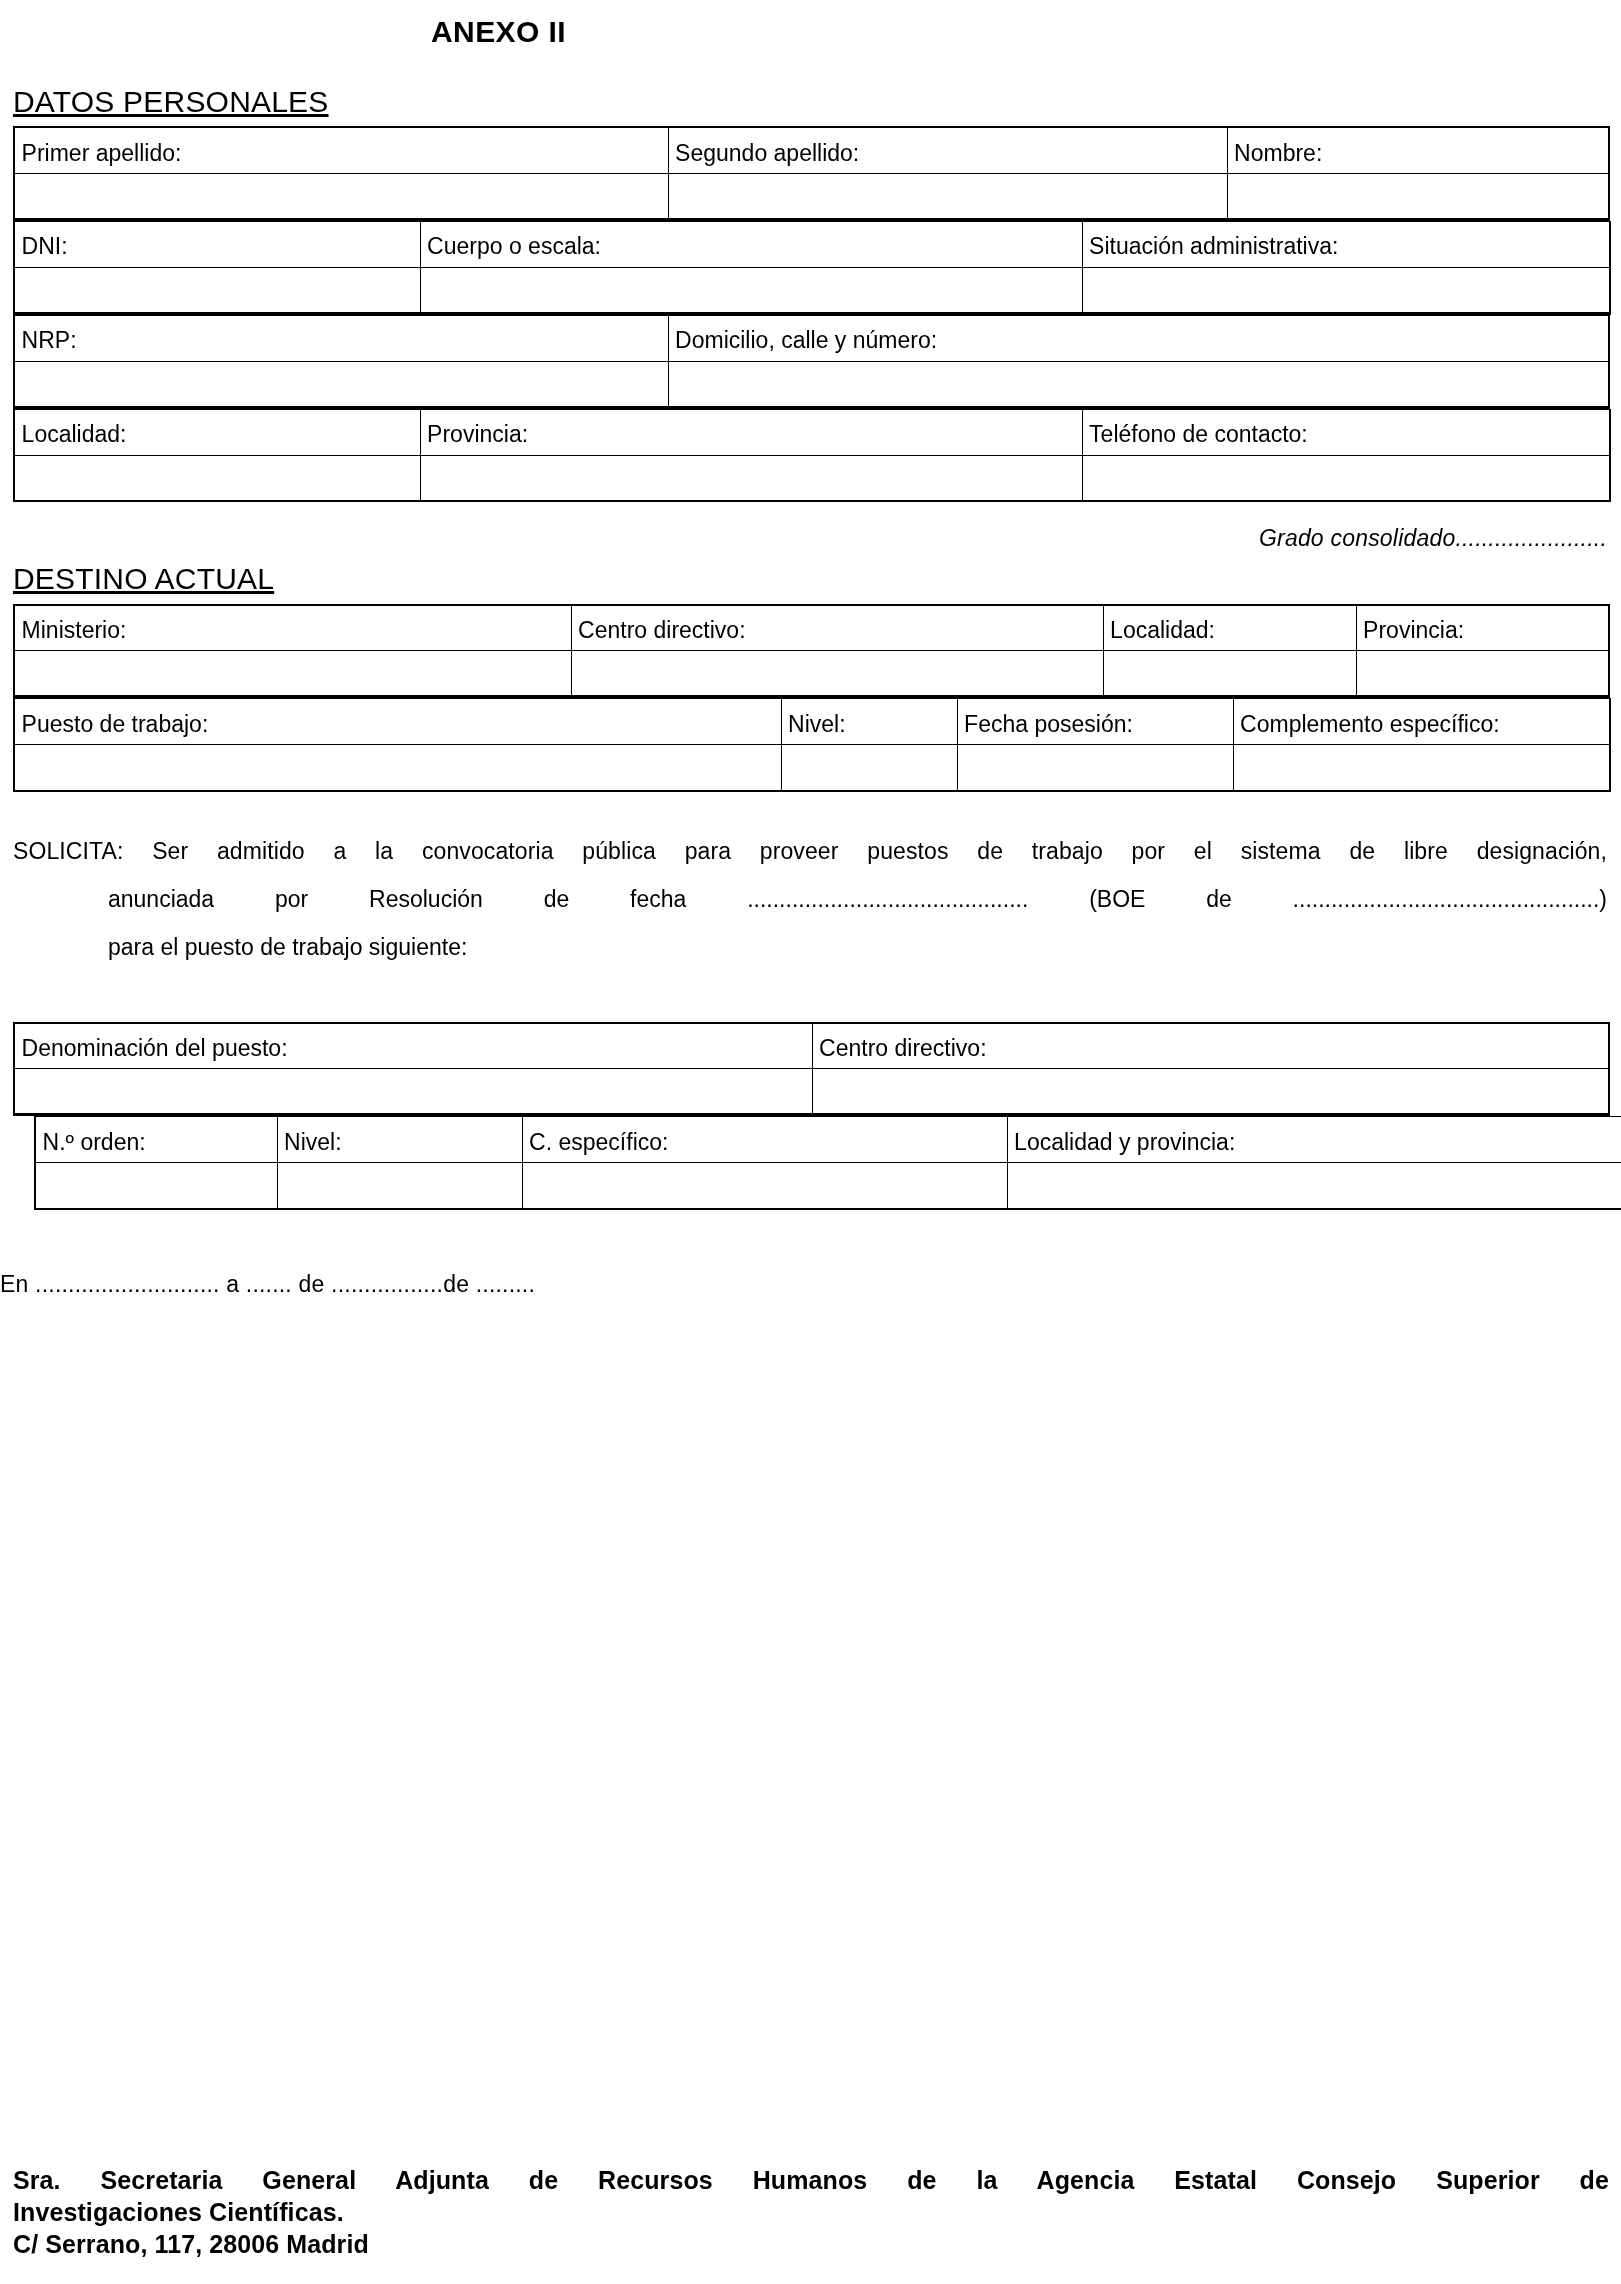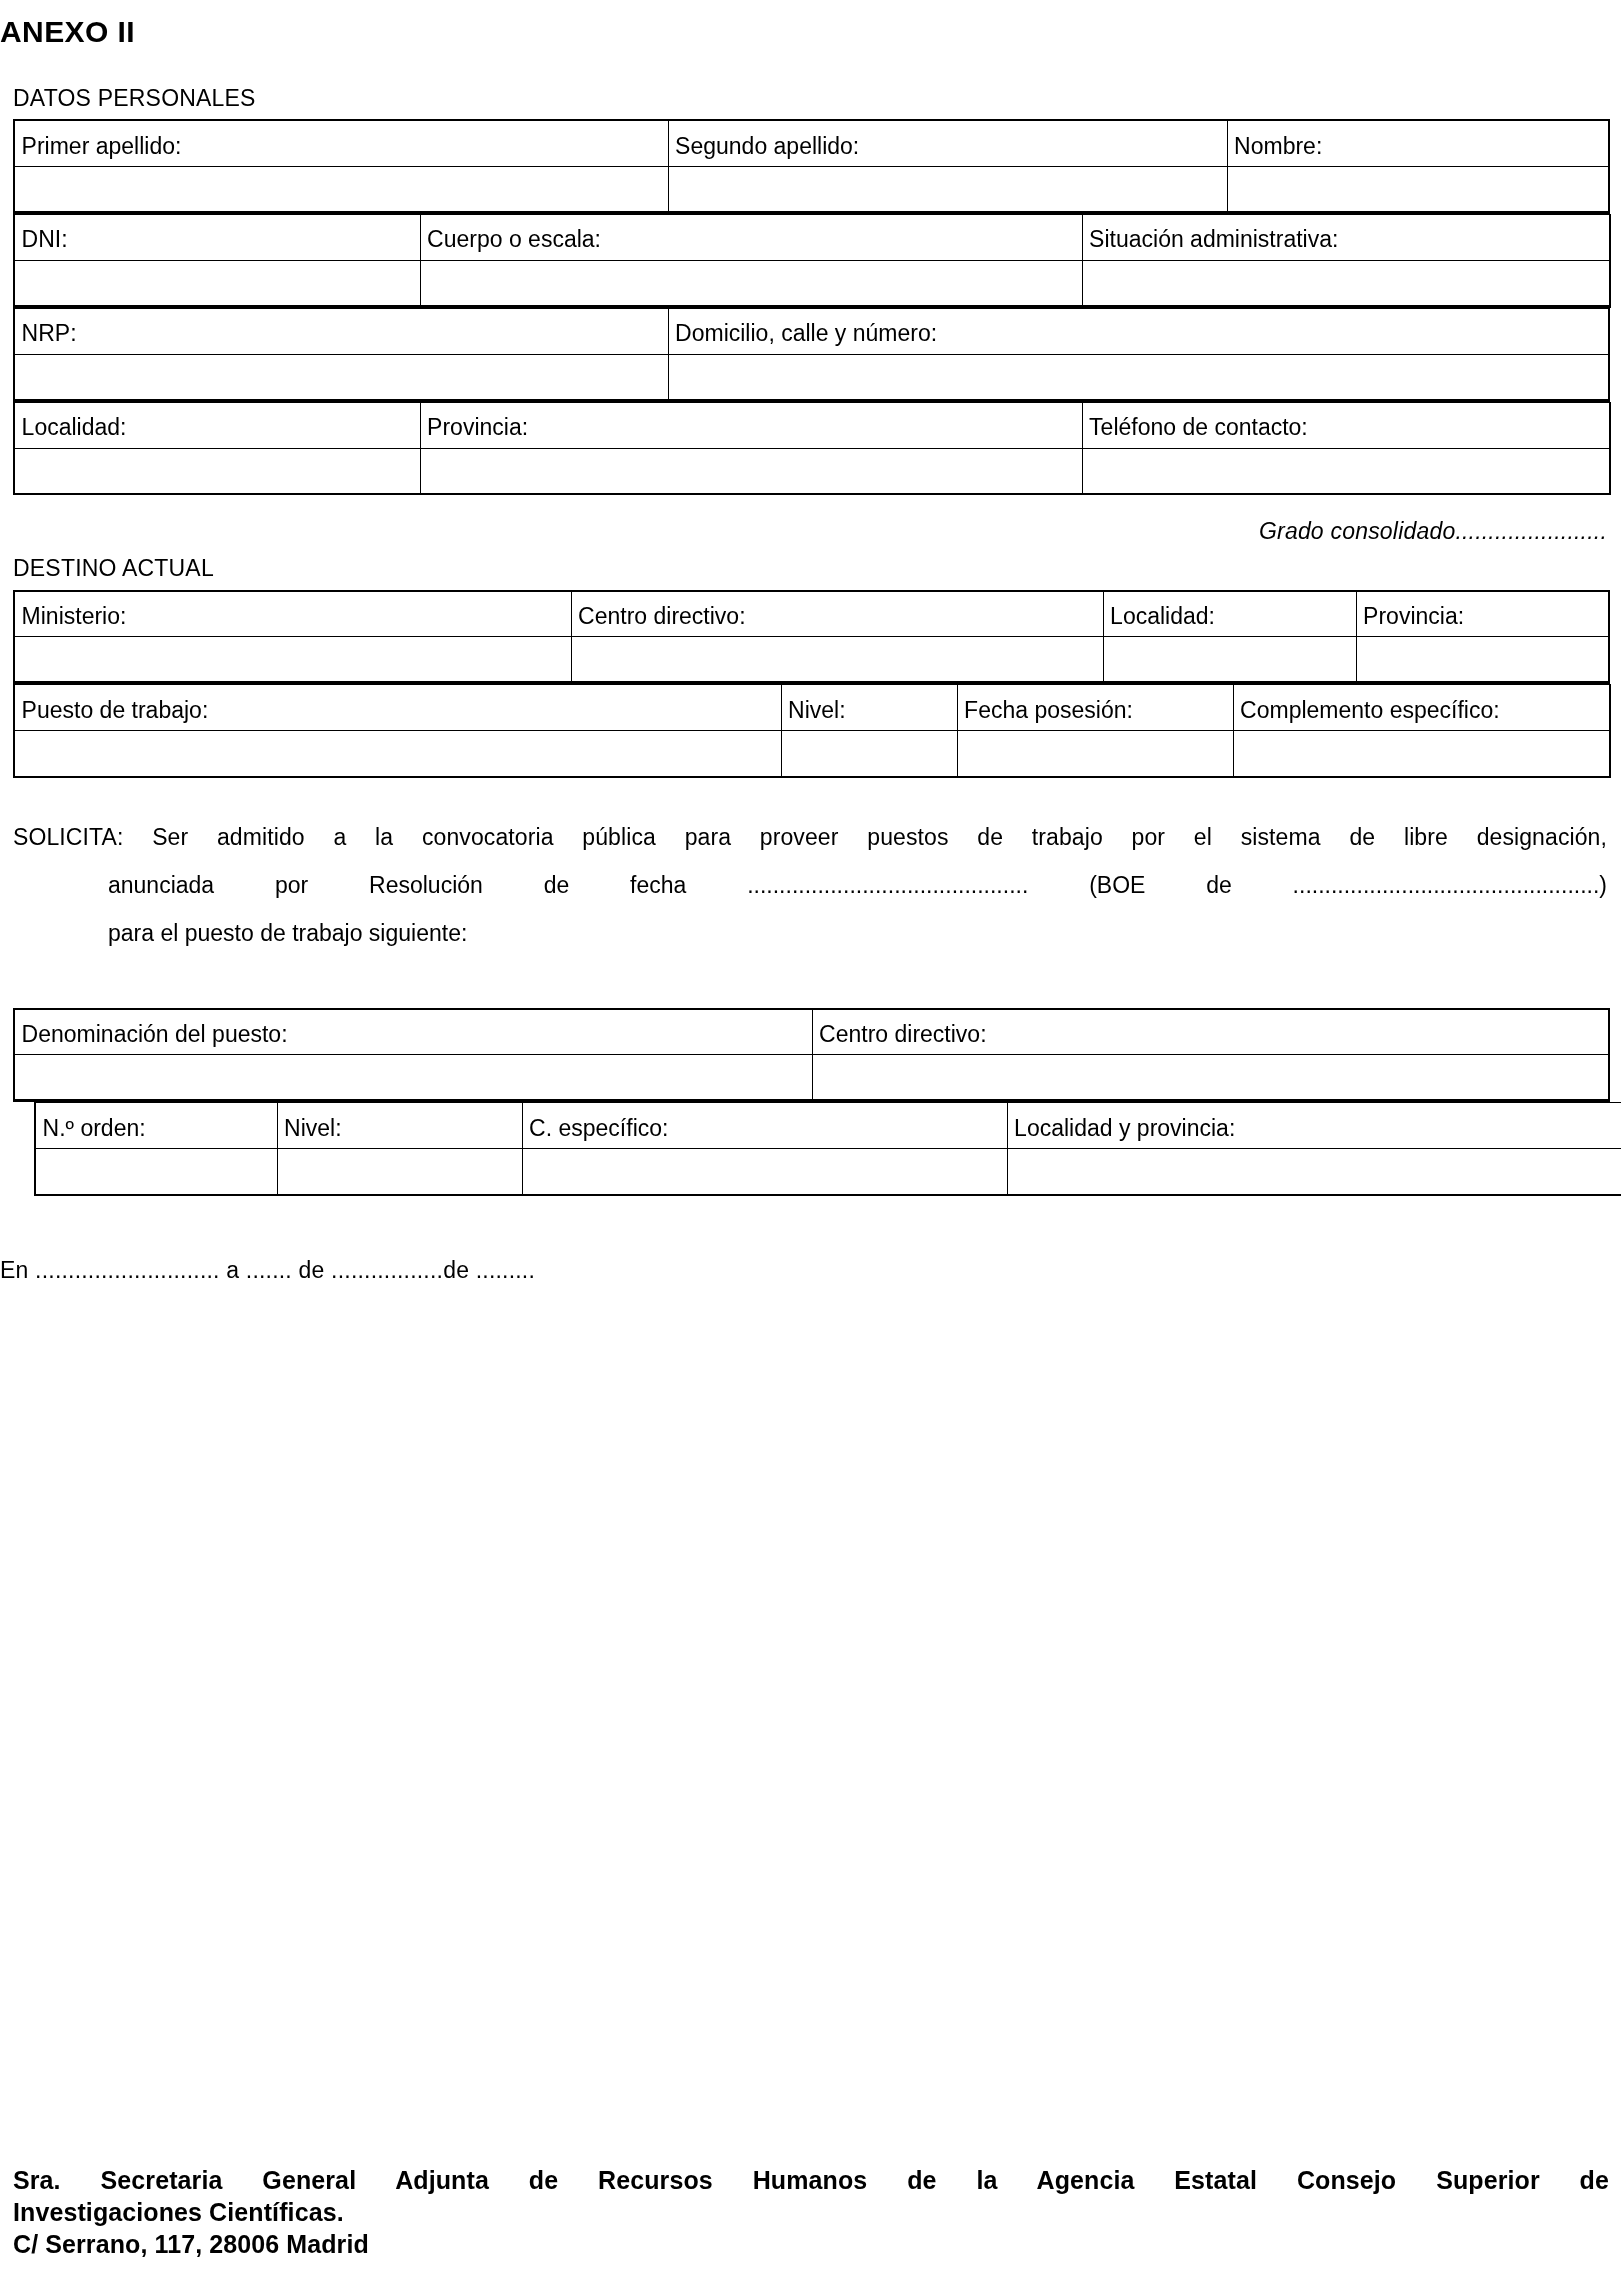--- a/index.html
+++ b/index.html
@@ -16,34 +16,36 @@
     position: relative;
     width: 1622px;
     min-height: 2284px;
     background: #ffffff;
     box-sizing: border-box;
     padding: 0;
   }
 
   
   .doc-title {
+    text-align: center;
     font-size: 30px;
     font-weight: bold;
     letter-spacing: 0.4px;
     padding-top: 15px;
     padding-right: 625px;
   }
 
   
   .section-caption {
-    font-size: 23px;
+    font-size: 30px;
     margin-left: 13px;
     margin-top: 36px;
     margin-bottom: 7.4px;
     letter-spacing: 0.2px;
+    text-decoration: underline;
   }
 
   
   table.form-table {
     border-collapse: collapse;
     table-layout: fixed;
     margin-left: 13px;
     margin-right: 13px;
     width: 1595px;
     border: 2.5px solid #000;

